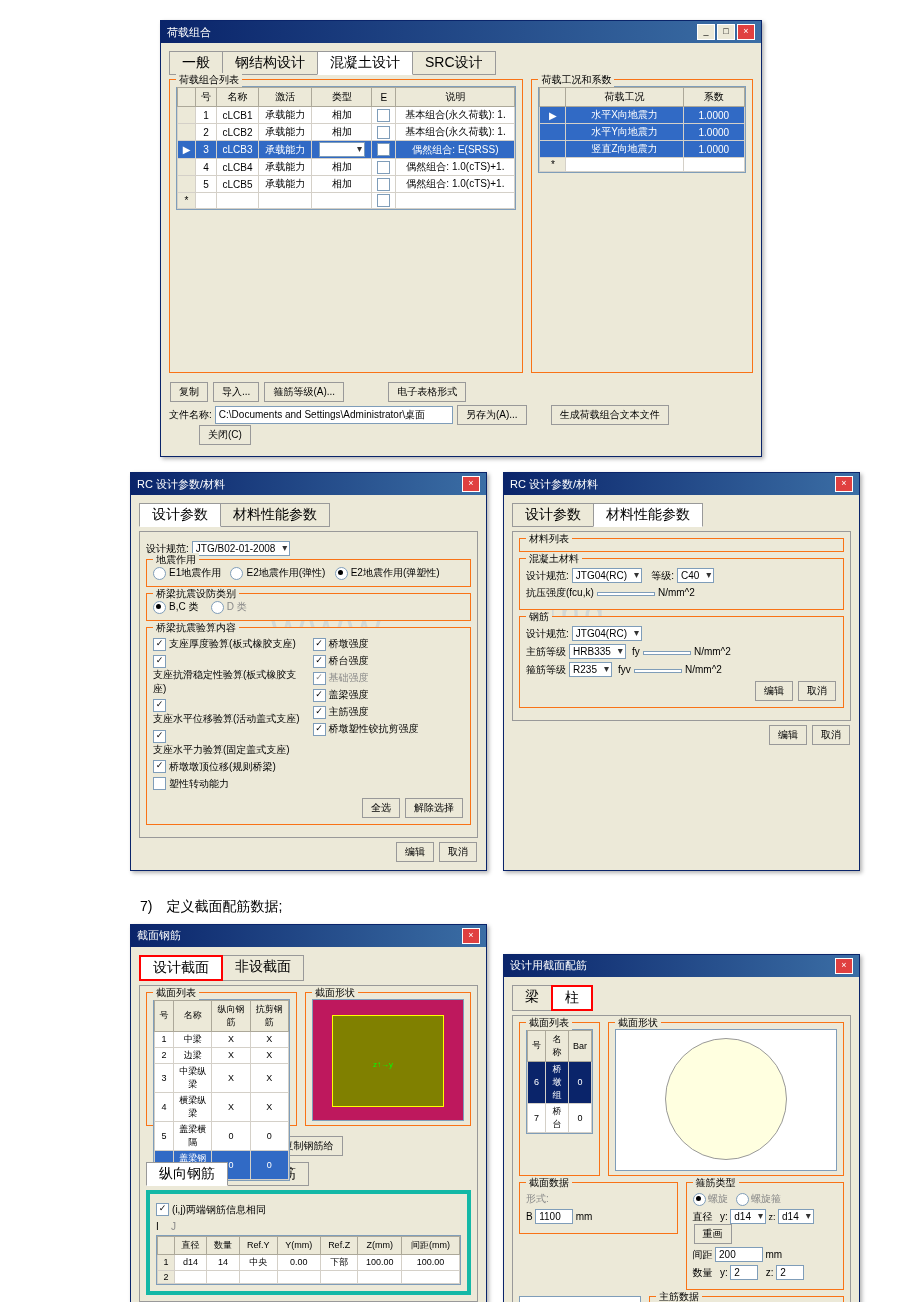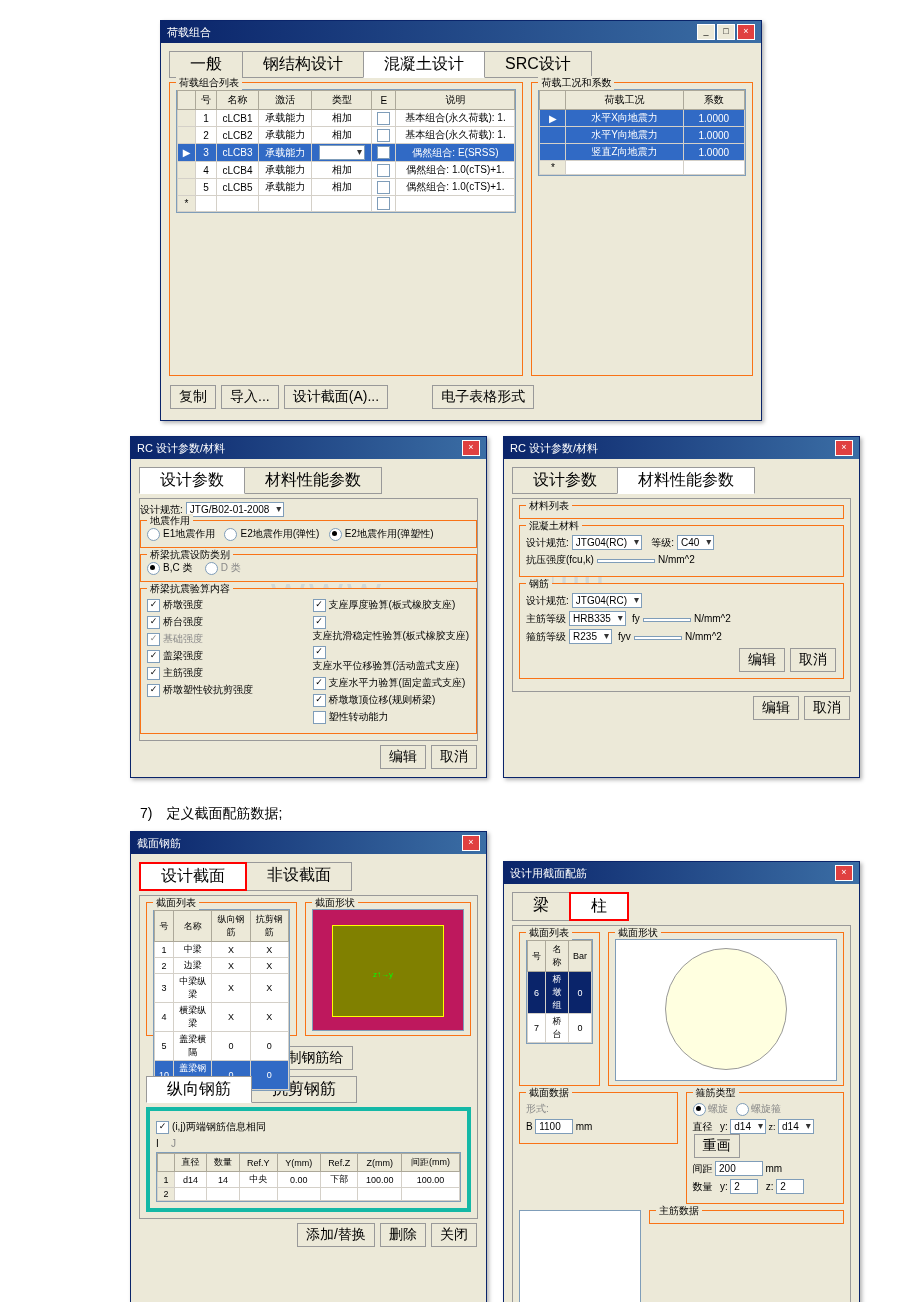--- a/index.html
+++ b/index.html
@@ -7,33 +7,33 @@
 .section-title{font-size:14px;margin:12px 0 8px 80px}
 .dialog{border:1px solid #0a246a;background:#ece9d8;margin:0 0 15px 100px;box-shadow:2px 2px 4px rgba(0,0,0,0.3)}
 .dialog.wide{width:600px}
 .dialog.half{width:390px;display:inline-block;vertical-align:top;margin-left:0}
 .titlebar{background:linear-gradient(to right,#0a246a,#3b6ea5);color:#fff;padding:3px 6px;font-size:11px;display:flex;justify-content:space-between;align-items:center}
 .titlebar-btns{display:flex;gap:2px}
 .tbtn{width:16px;height:14px;background:#ece9d8;border:1px solid #fff;font-size:9px;text-align:center;line-height:12px;color:#000}
 .tbtn.close{background:#e04040;color:#fff}
 .body{padding:8px}
 .tabs{display:flex;margin-bottom:4px}
-.tab{padding:2px 20px;border:1px solid #999;background:#ece9d8;font-size:16px;margin-right:-1px}
+.tab{padding:2px 12px;border:1px solid #999;background:#ece9d8;font-size:14px;margin-right:-1px}
 .tab.active{background:#fff;border-bottom:1px solid #fff;position:relative;z-index:1}
 .tab.redbox{border:2px solid red}
 .groupbox{border:1px solid #f97316;padding:6px;margin-bottom:6px;position:relative;background:#ece9d8}
 .groupbox-title{position:absolute;top:-7px;left:6px;background:#ece9d8;padding:0 3px;font-size:10px}
 .grid{background:#fff;border:1px solid #7f9db9;font-size:10px}
 .grid table{width:100%;border-collapse:collapse}
 .grid th{background:#ece9d8;border:1px solid #aca899;padding:2px 4px;font-weight:normal;text-align:center}
 .grid td{border:1px solid #d4d0c8;padding:1px 4px;text-align:center}
 .grid td.rowhdr{background:#ece9d8}
 .grid tr.sel td{background:#316ac5;color:#fff}
 .grid tr.sel2 td{background:#0a246a;color:#fff}
-.btn{background:#ece9d8;border:1px solid #999;padding:2px 8px;font-size:14px;display:inline-block;margin:0 1px}
+.btn{background:#ece9d8;border:1px solid #999;padding:2px 8px;font-size:10px;display:inline-block;margin:0 1px}
 .btnrow{text-align:center;margin-top:4px}
 .btnrow.right{text-align:right}
 .input{border:1px solid #7f9db9;background:#fff;padding:1px 3px;font-size:10px;display:inline-block}
 .dropdown{border:1px solid #7f9db9;background:#fff;padding:1px 14px 1px 3px;font-size:10px;display:inline-block;position:relative}
 .dropdown::after{content:"▾";position:absolute;right:2px;top:0;color:#333}
 .checkbox{display:inline-block;width:11px;height:11px;border:1px solid #7f9db9;background:#fff;vertical-align:middle;text-align:center;line-height:9px;font-size:9px}
 .radio{display:inline-block;width:11px;height:11px;border:1px solid #7f9db9;border-radius:50%;background:#fff;vertical-align:middle;position:relative}
 .radio.on::after{content:"";position:absolute;width:5px;height:5px;background:#000;border-radius:50%;top:2px;left:2px}
 .two-col{display:flex;gap:8px}
 .col{flex:1}
@@ -177,76 +177,87 @@
                     </tr>
             </tbody>
                 </table>
           </div>
         </div>
       </div>
     </div>
     <div class="row">
       <span class="btn">复制</span>
       <span class="btn">导入...</span>
-      <span class="btn">设计截面(A)...</span>
+      <span class="btn">箍筋等级(A)...</span>
       <span class="btn" style="margin-left:40px">电子表格形式</span>
+    </div>
+    <div class="row">
+      <span class="lbl">文件名称:</span>
+      <span class="input" style="width:230px">C:\Documents and Settings\Administrator\桌面</span>
+      <span class="btn">另存为(A)...</span>
+      <span class="btn" style="margin-left:20px">生成荷载组合文本文件</span>
+      <span class="btn" style="margin-left:30px">关闭(C)</span>
     </div>
   </div>
 </div>
 
 
 <div class="half-panels">
   <div class="dialog half" style="position:relative">
     <span class="watermark" style="top:140px;left:140px">WWW</span>
     <div class="titlebar">
       <span>RC 设计参数/材料</span>
       <div class="titlebar-btns">
             <span class="tbtn close">×</span>
           </div>
     </div>
     <div class="body">
       <div class="tabs">
         <span class="tab active">设计参数</span>
         <span class="tab">材料性能参数</span>
       </div>
-      <div style="border:1px solid #999;background:#ece9d8">
+      <div style="border:1px solid #999;padding:6px;background:#ece9d8">
         <div class="row">
           <span class="lbl">设计规范:</span>
           <span class="dropdown">JTG/B02-01-2008</span>
         </div>
         <div class="groupbox">
           <span class="groupbox-title">地震作用</span>
           <span class="radio"></span> <span class="lbl">E1地震作用</span>
           &nbsp;&nbsp;<span class="radio"></span> <span class="lbl">E2地震作用(弹性)</span>
           &nbsp;&nbsp;<span class="radio on"></span> <span class="lbl">E2地震作用(弹塑性)</span>
         </div>
         <div class="groupbox">
           <span class="groupbox-title">桥梁抗震设防类别</span>
           <span class="radio on"></span> <span class="lbl">B,C 类</span>
           &nbsp;&nbsp;&nbsp;<span class="radio"></span> <span class="lbl gray">D 类</span>
         </div>
         <div class="groupbox">
           <span class="groupbox-title">桥梁抗震验算内容</span>
           <div class="two-col">
+            <div class="col">
+              <div class="row"><span class="checkbox">✓</span> <span class="lbl">支座厚度验算(板式橡胶支座)</span></div>
+              <div class="row"><span class="checkbox">✓</span> <span class="lbl">支座抗滑稳定性验算(板式橡胶支座)</span></div>
+              <div class="row"><span class="checkbox">✓</span> <span class="lbl">支座水平位移验算(活动盖式支座)</span></div>
+              <div class="row"><span class="checkbox">✓</span> <span class="lbl">支座水平力验算(固定盖式支座)</span></div>
+              <div class="row"><span class="checkbox">✓</span> <span class="lbl">桥墩墩顶位移(规则桥梁)</span></div>
+              <div class="row"><span class="checkbox"></span> <span class="lbl">塑性转动能力</span></div>
+            </div>
             <div class="col">
               <div class="row"><span class="checkbox">✓</span> <span class="lbl">桥墩强度</span></div>
               <div class="row"><span class="checkbox">✓</span> <span class="lbl">桥台强度</span></div>
               <div class="row"><span class="checkbox gray">✓</span> <span class="lbl gray">基础强度</span></div>
               <div class="row"><span class="checkbox">✓</span> <span class="lbl">盖梁强度</span></div>
               <div class="row"><span class="checkbox">✓</span> <span class="lbl">主筋强度</span></div>
               <div class="row"><span class="checkbox">✓</span> <span class="lbl">桥墩塑性铰抗剪强度</span></div>
             </div>
-            <div class="col">
-              <div class="row"><span class="checkbox">✓</span> <span class="lbl">支座厚度验算(板式橡胶支座)</span></div>
-              <div class="row"><span class="checkbox">✓</span> <span class="lbl">支座抗滑稳定性验算(板式橡胶支座)</span></div>
-              <div class="row"><span class="checkbox">✓</span> <span class="lbl">支座水平位移验算(活动盖式支座)</span></div>
-              <div class="row"><span class="checkbox">✓</span> <span class="lbl">支座水平力验算(固定盖式支座)</span></div>
-              <div class="row"><span class="checkbox">✓</span> <span class="lbl">桥墩墩顶位移(规则桥梁)</span></div>
-              <div class="row"><span class="checkbox"></span> <span class="lbl">塑性转动能力</span></div>
-            </div>
+          </div>
+          <div class="btnrow right">
+            <span class="btn">全选</span>
+            <span class="btn">解除选择</span>
           </div>
         </div>
       </div>
       <div class="btnrow right">
         <span class="btn">编辑</span>
         <span class="btn">取消</span>
       </div>
     </div>
   </div>
 

